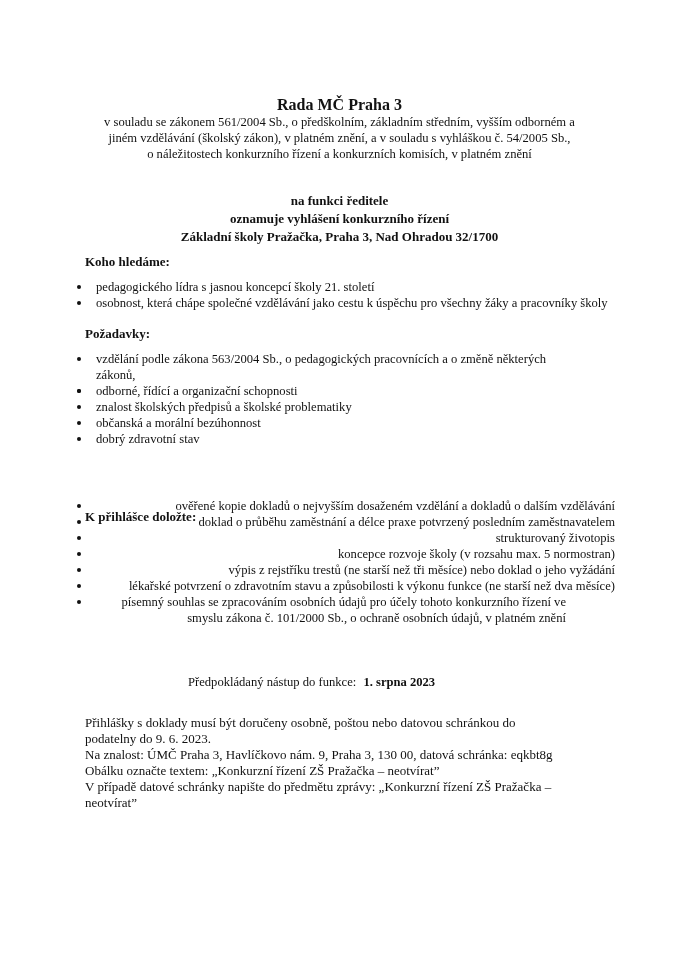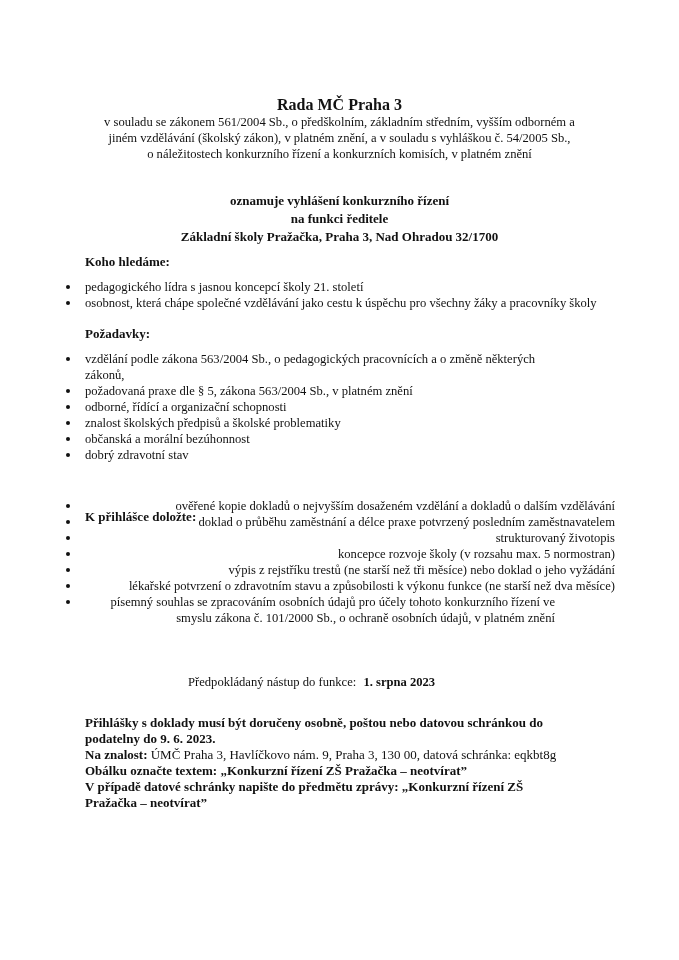--- a/index.html
+++ b/index.html
@@ -8,56 +8,56 @@
       font-family: "Liberation Serif", "DejaVu Serif", serif;
       color: #111111; font-size: 12.6px; line-height: 16px;
     }
     .abs { position: absolute; }
     .center { left: 0; width: 679px; text-align: center; }
     .title { top: 96px; font-size: 16px; font-weight: bold; line-height: 18px; }
     .intro { top: 114px; font-size: 12.6px; line-height: 16px; }
     .announce { top: 192px; font-weight: bold; font-size: 13px; line-height: 18px; }
     .heading { left: 85px; font-weight: bold; font-size: 13px; }
     ul.list { position: absolute; margin: 0; padding: 0; list-style: none; }
-    ul.list li { position: relative; padding-left: 0; }
+    ul.list li { position: relative; padding-left: 0; margin-left: 11px; }
     ul.list li .dot {
       position: absolute; left: -19px; top: 6px; width: 4px; height: 4px;
       background: #111; border-radius: 50%;
     }
     .start { top: 674px; left: 188px; }
     .start b { margin-left: 4px; }
     .final { left: 85px; top: 715px; width: 480px; font-size: 13px; line-height: 16px; }
-    .final .b { font-weight: bold; }
+    .final .b { font-weight: normal; }
   </style>
 </head>
 <body>
 
 <div class="abs center title">Rada MČ Praha 3</div>
 <div class="abs center intro">
   <div>v souladu  se zákonem 561/2004 Sb., o předškolním,  základním  středním,  vyšším odborném a</div>
   <div>jiném vzdělávání (školský zákon),  v platném znění, a v souladu  s vyhláškou  č. 54/2005 Sb.,</div>
   <div>o náležitostech  konkurzního  řízení  a konkurzních  komisích, v platném znění</div>
 </div>
 
 <div class="abs center announce">
+  <div>na funkci  ředitele</div>
   <div>oznamuje vyhlášení konkurzního  řízení</div>
-  <div>na funkci  ředitele</div>
   <div>Základní školy Pražačka, Praha 3, Nad Ohradou 32/1700</div>
 </div>
 
 <div class="abs heading" style="top:254px;">Koho hledáme:</div>
 <ul class="list" style="top:279px; left:85px; width:560px;">
   <li><span class="dot"></span><span>pedagogického lídra s jasnou koncepcí školy 21. století</span></li>
   <li><span class="dot"></span><span>osobnost, která chápe společné vzdělávání jako cestu k úspěchu pro všechny žáky a pracovníky školy</span></li>
 </ul>
 
 <div class="abs heading" style="top:326px;">Požadavky:</div>
 <ul class="list" style="top:351px; left:85px; width:475px;">
   <li><span class="dot"></span><span>vzdělání podle zákona 563/2004 Sb., o pedagogických pracovnících a o změně některých zákonů,</span></li>
-  <li><span class="dot"></span><span>požadovaná praxe dle § 5, zákona 563/2004 Sb., v platném znění</span></li>
+  <li><span class="dot"></span></li>
   <li><span class="dot"></span><span>odborné, řídící a organizační schopnosti</span></li>
   <li><span class="dot"></span><span>znalost školských předpisů a školské problematiky</span></li>
   <li><span class="dot"></span><span>občanská a morální bezúhonnost</span></li>
   <li><span class="dot"></span><span>dobrý zdravotní  stav</span></li>
 </ul>
 
 <div class="abs heading" style="top:509px;">K přihlášce doložte:</div>
 <ul class="list" style="top:498px; left:85px; width:530px;text-align:right;">
   <li><span class="dot"></span><span>ověřené kopie dokladů o nejvyšším dosaženém vzdělání a dokladů o dalším  vzdělávání</span></li>
   <li><span class="dot"></span><span>doklad o průběhu zaměstnání a délce praxe potvrzený posledním zaměstnavatelem</span></li>

